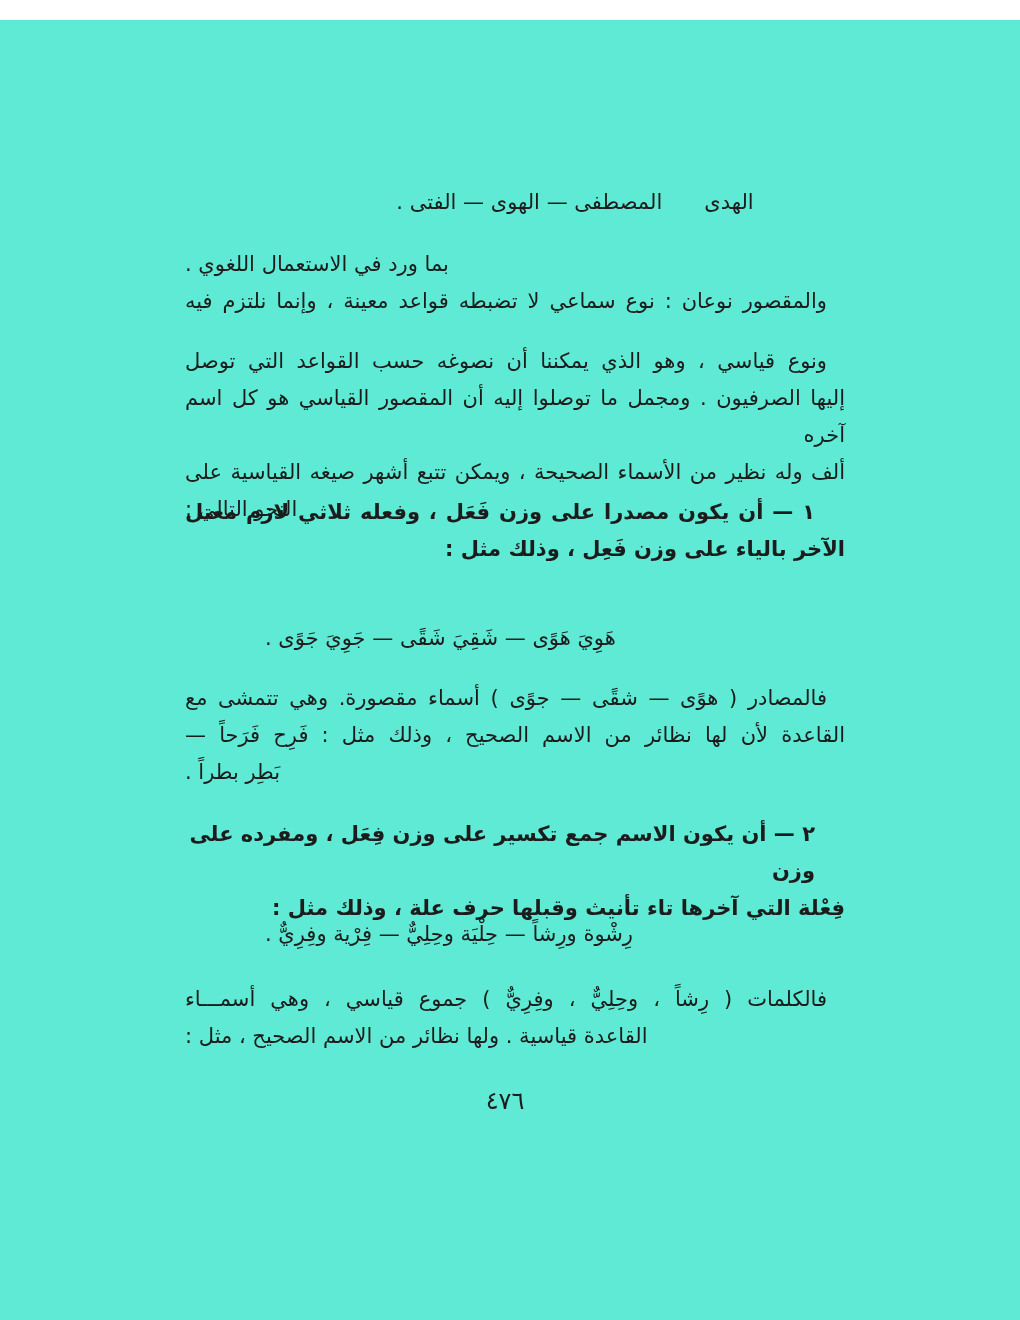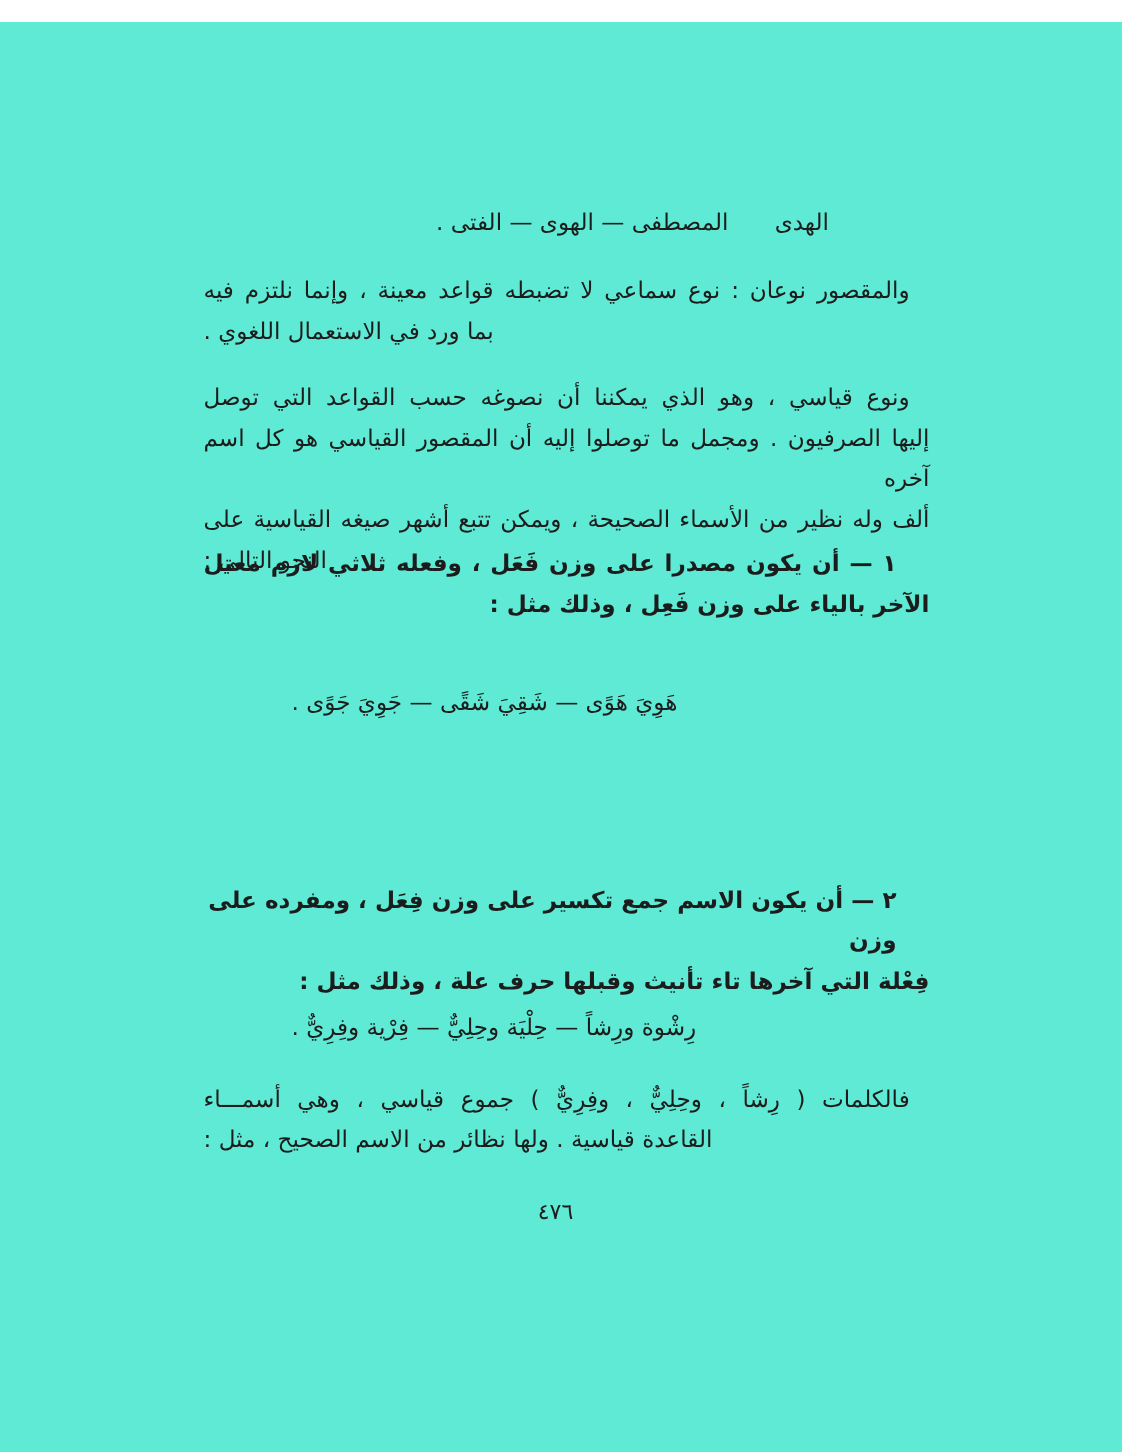--- a/index.html
+++ b/index.html
@@ -62,57 +62,62 @@
   .heading-center {
     text-align: center;
     padding-left: 120px;
   }
   .page-number {
     position: absolute;
     top: 1066px;
     left: 185px;
     width: 640px;
     text-align: center;
-    font-size: 20px;
+    font-size: 24px;
     line-height: 30px;
     color: #1c1c1c;
   }
 </style>
 </head>
 <body>
 
 <div class="page">
 
   <div class="blk" style="top:164px">
     <div class="ln heading-center">الهدى  المصطفى — الهوى — الفتى .</div>
   </div>
 
   <div class="blk" style="top:226px">
+    <div class="ln last">بما ورد في الاستعمال اللغوي .</div>
     <div class="ln first">والمقصور نوعان : نوع سماعي لا تضبطه قواعد معينة ، وإنما نلتزم فيه</div>
-    <div class="ln last">بما ورد في الاستعمال اللغوي .</div>
   </div>
 
   <div class="blk" style="top:323px">
     <div class="ln first">ونوع قياسي ، وهو الذي يمكننا أن نصوغه حسب القواعد التي توصل</div>
     <div class="ln full">إليها الصرفيون . ومجمل ما توصلوا إليه أن المقصور القياسي هو كل اسم آخره</div>
     <div class="ln full">ألف وله نظير من الأسماء الصحيحة ، ويمكن تتبع أشهر صيغه القياسية على</div>
     <div class="ln last">النحو التالي :</div>
   </div>
 
   <div class="blk" style="top:474px">
     <div class="ln bold first-deep">١ — أن يكون مصدرا على وزن فَعَل ، وفعله ثلاثي لازم معتل</div>
     <div class="ln bold last">الآخر بالياء على وزن فَعِل ، وذلك مثل :</div>
   </div>
 
   <div class="blk" style="top:600px">
     <div class="ln center">هَوِيَ هَوًى — شَقِيَ شَقًى — جَوِيَ جَوًى .</div>
   </div>
 
+  <div class="blk" style="top:660px">
+    <div class="ln first">فالمصادر ( هوًى — شقًى — جوًى ) أسماء مقصورة. وهي تتمشى مع</div>
+    <div class="ln full">القاعدة لأن لها نظائر من الاسم الصحيح ، وذلك مثل : فَرِح فَرَحاً —</div>
+    <div class="ln last">بَطِر بطراً .</div>
+  </div>
 
-  <div class="blk" style="top:780px">
+  <div class="blk" style="top:796px">
     <div class="ln bold first-deep">٢ — أن يكون الاسم جمع تكسير على وزن فِعَل ، ومفرده على وزن</div>
     <div class="ln bold last">فِعْلة التي آخرها تاء تأنيث وقبلها حرف علة ، وذلك مثل :</div>
   </div>
 
   <div class="blk" style="top:896px">
     <div class="ln center">رِشْوة ورِشاً — حِلْيَة وحِلِيٌّ — فِرْية وفِرِيٌّ .</div>
   </div>
 
   <div class="blk" style="top:961px">
     <div class="ln first">فالكلمات ( رِشاً ، وحِلِيٌّ ، وفِرِيٌّ ) جموع قياسي ، وهي أسمـــاء</div>

